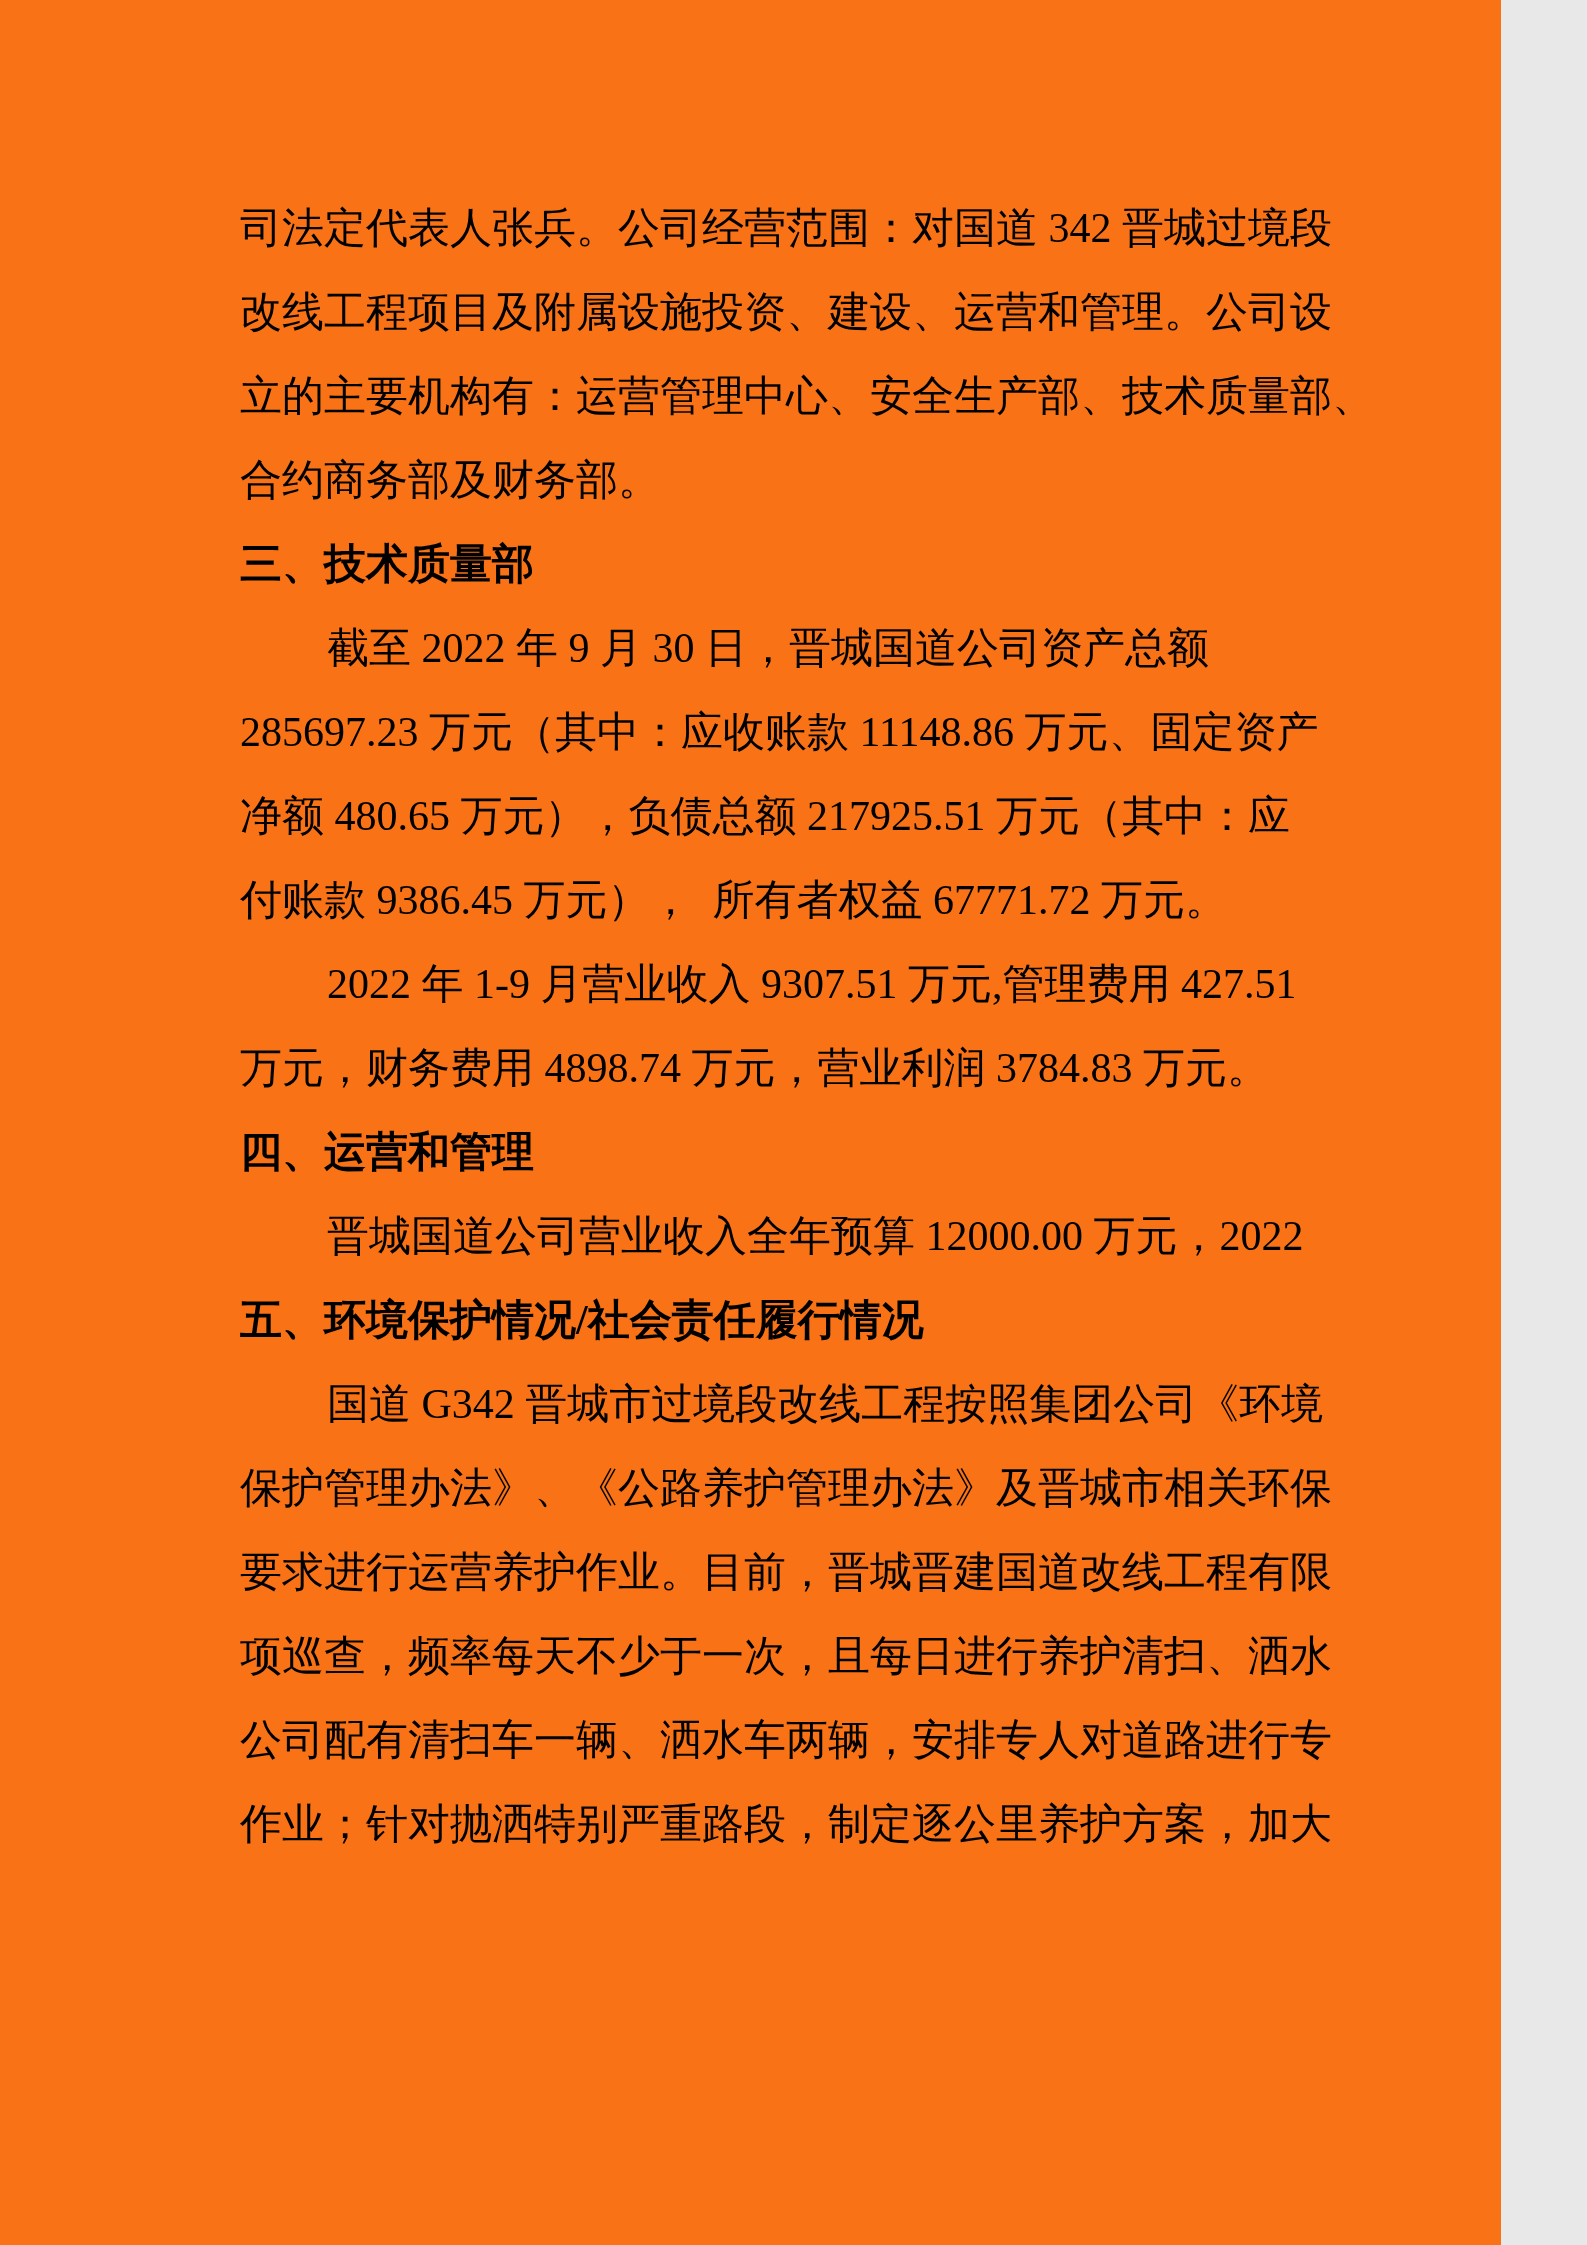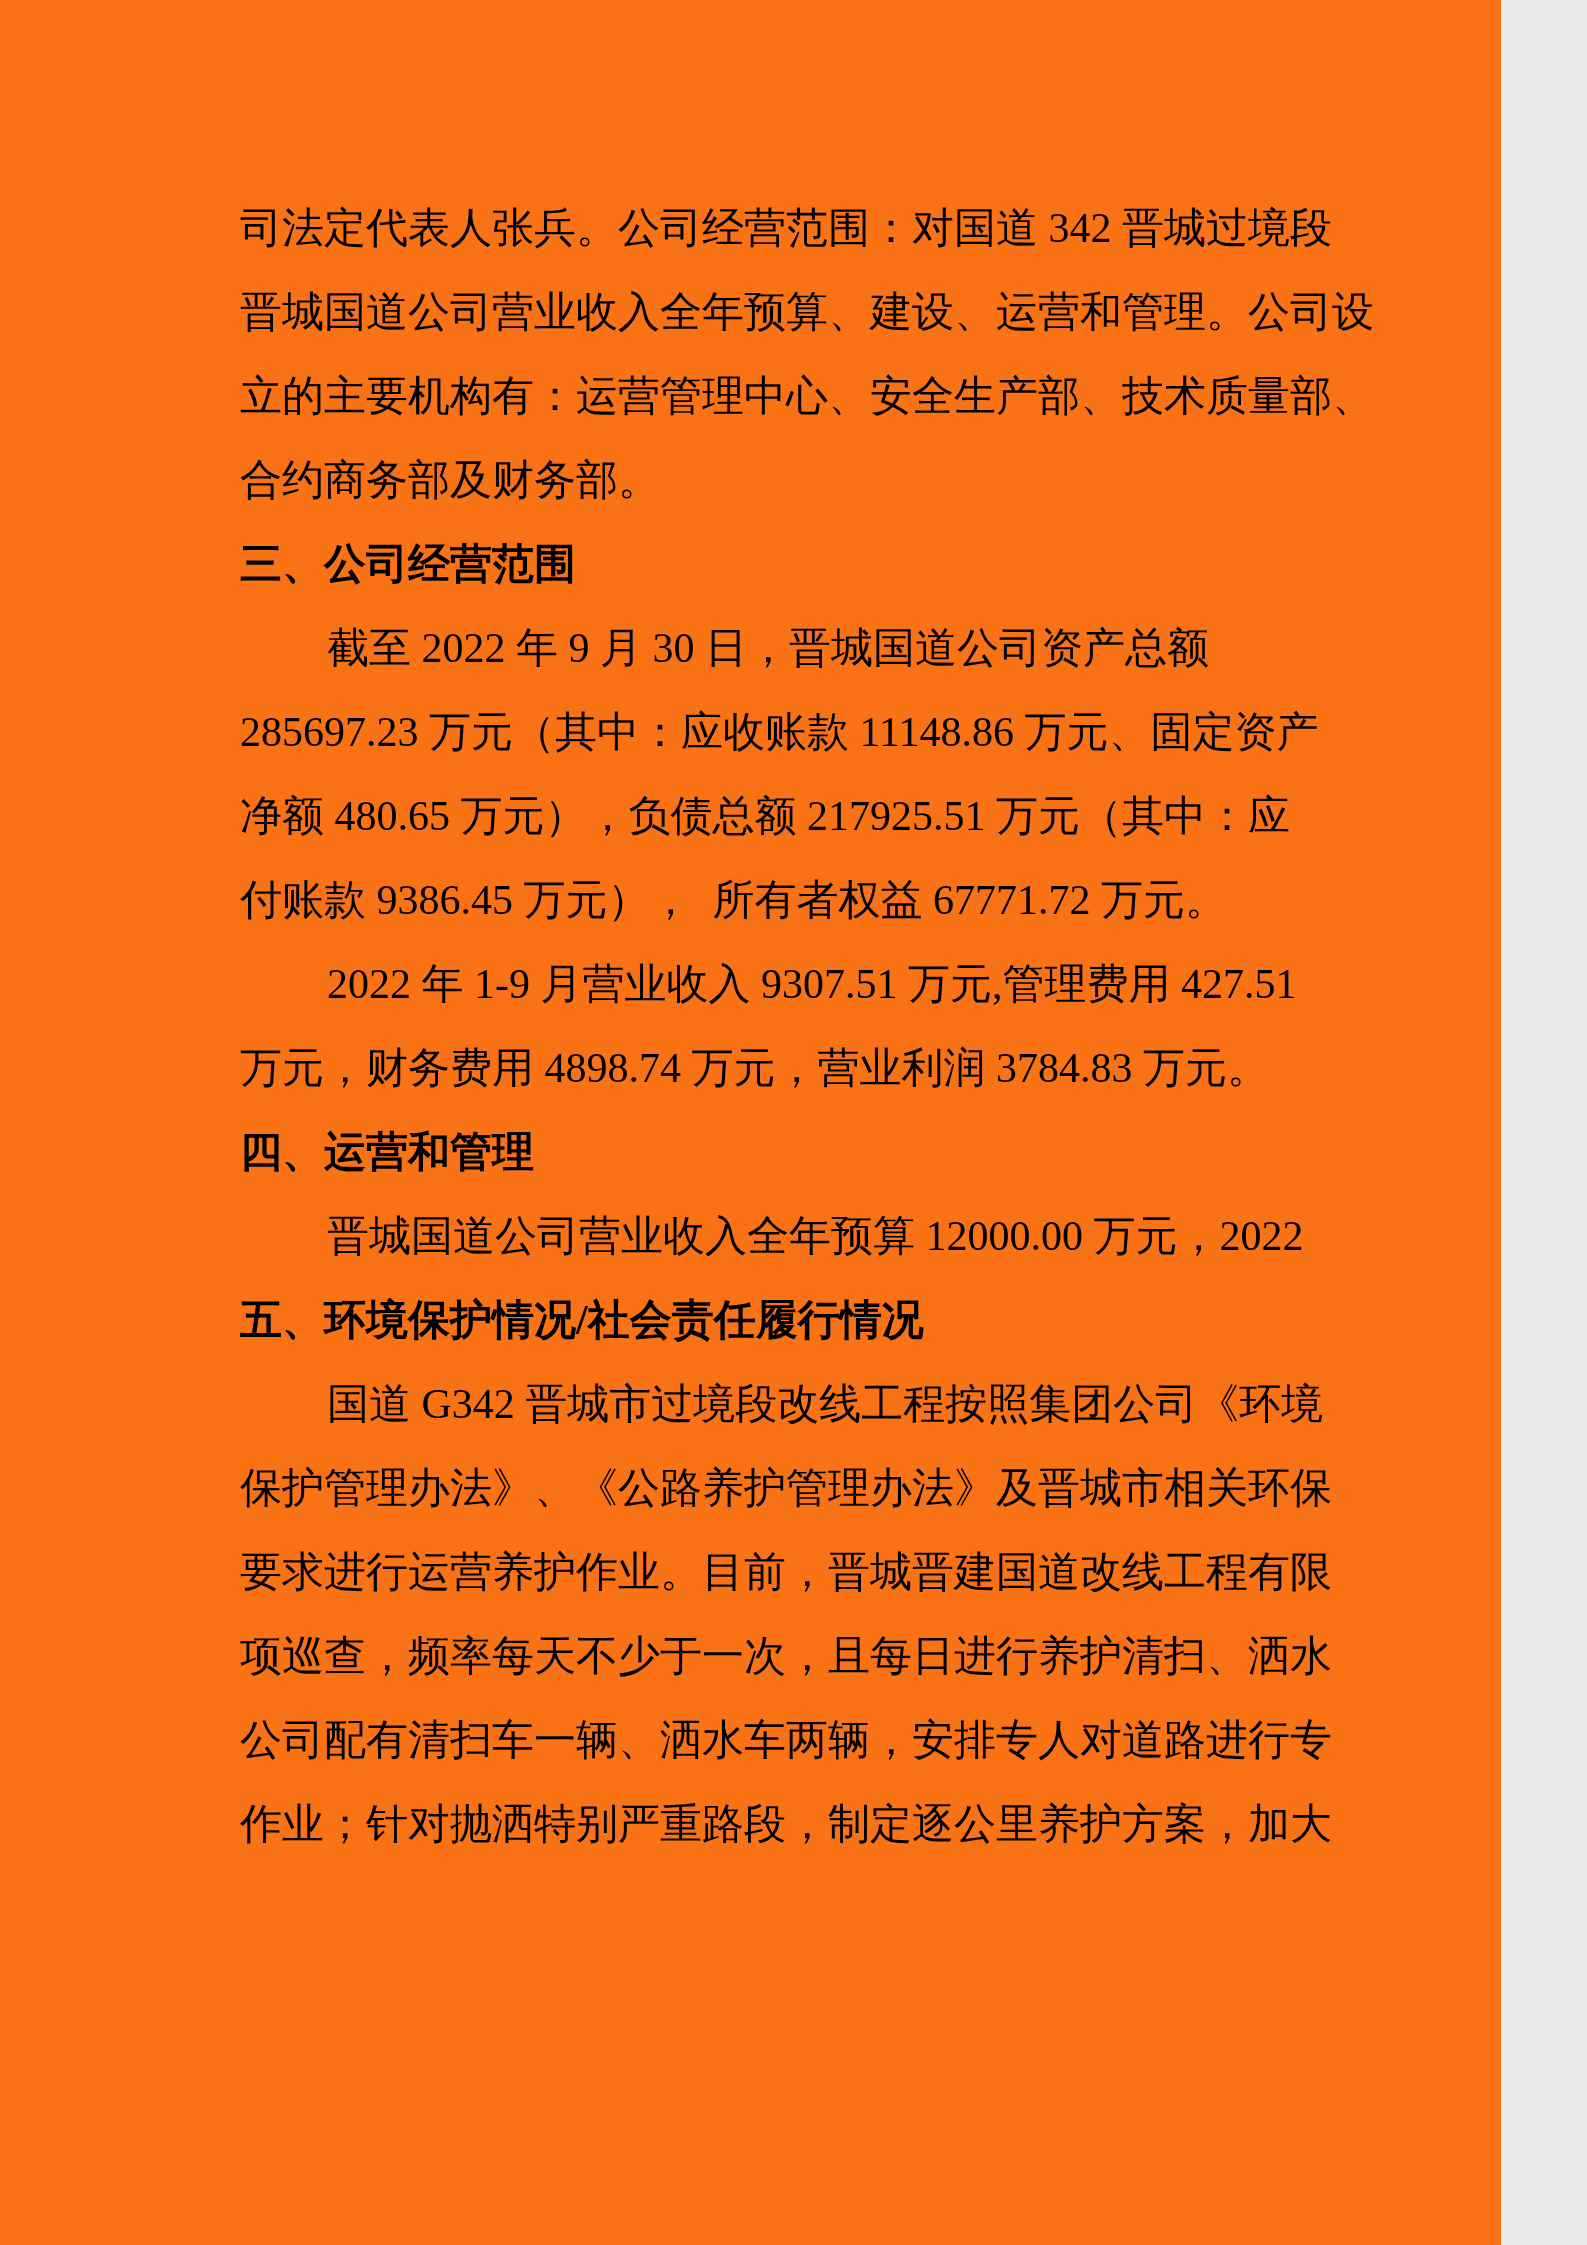--- a/index.html
+++ b/index.html
@@ -35,25 +35,25 @@
     font-weight: bold;
   }
 </style>
 </head>
 <body>
 
 <div class="page">
   <div class="content">
 
     <div class="line">司法定代表人张兵。公司经营范围：对国道 342 晋城过境段</div>
-    <div class="line">晋城国道公司营业收入全年预算、建设、运营和管理。公司设</div>
+    <div class="line">改线工程项目及附属设施投资、建设、运营和管理。公司设</div>
     <div class="line">立的主要机构有：运营管理中心、安全生产部、技术质量部、</div>
     <div class="line">合约商务部及财务部。</div>
 
-    <div class="line heading">三、公司经营范围</div>
+    <div class="line heading">三、技术质量部</div>
     <div class="line indent">截至 2022 年 9 月 30 日，晋城国道公司资产总额</div>
     <div class="line">285697.23 万元（其中：应收账款 11148.86 万元、固定资产</div>
     <div class="line">净额 480.65 万元），负债总额 217925.51 万元（其中：应</div>
     <div class="line">付账款 9386.45 万元），  所有者权益 67771.72 万元。</div>
     <div class="line indent">2022 年 1-9 月营业收入 9307.51 万元,管理费用 427.51</div>
     <div class="line">万元，财务费用 4898.74 万元，营业利润 3784.83 万元。</div>
 
     <div class="line heading">四、运营和管理</div>
     <div class="line indent">晋城国道公司营业收入全年预算 12000.00 万元，2022</div>
 

